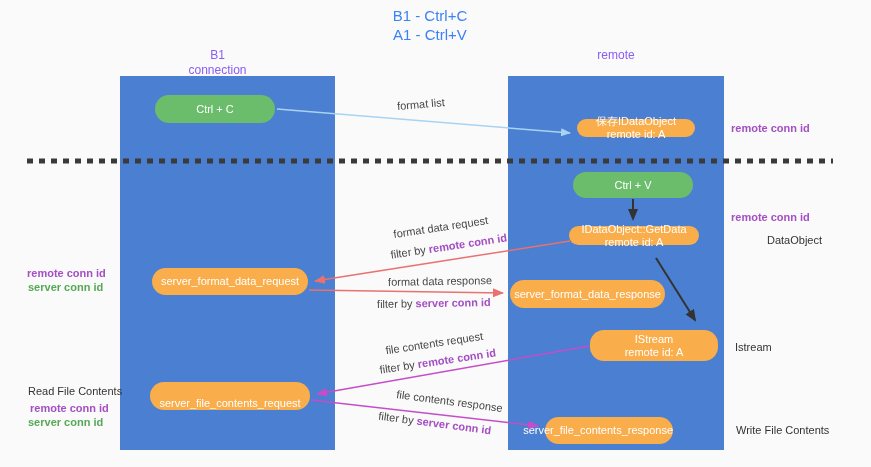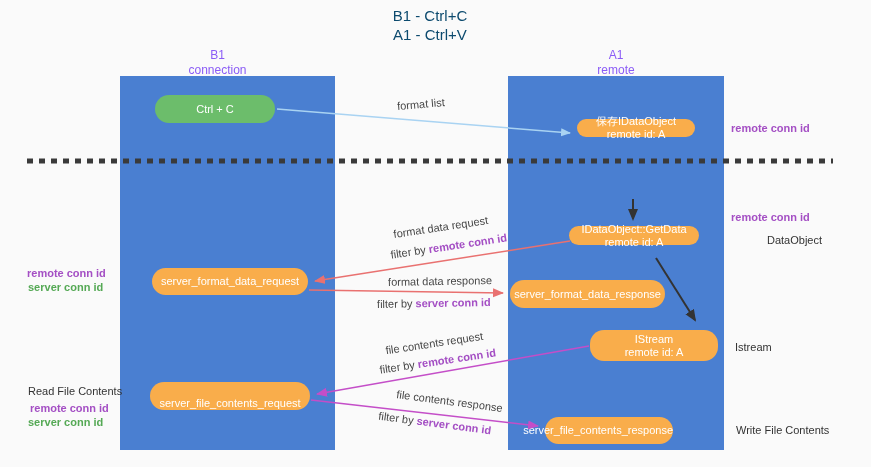--- a/index.html
+++ b/index.html
@@ -1,20 +1,20 @@
 <!DOCTYPE html>
 <html><head>
 <meta charset="utf-8">
 <style>
   html,body { margin:0; padding:0; }
   body { font-family:"Liberation Sans", sans-serif; background:#fafafa; }
   #canvas { position:relative; width:871px; height:467px; background:#fafafa; overflow:hidden; }
 
   .title { position:absolute; left:330px; top:6px; width:200px; text-align:center;
-           font-size:15px; color:#0c4a6e; line-height:19px; }
+           font-size:15px; color:#3b82f6; line-height:19px; }
 
   .col-header { position:absolute; text-align:center; font-size:12px; color:#8b5cf6; line-height:15px; }
 
   .column { position:absolute; top:76px; height:374px; }
 
   .dbox { position:absolute; display:flex; flex-direction:column; align-items:center;
           justify-content:center; text-align:center; color:#fff; font-size:11px; line-height:13px;border-radius:14px; }
 
   svg.overlay { position:absolute; left:0; top:0; z-index:5; pointer-events:none; }
 
@@ -31,36 +31,38 @@
   <div class="title">
     <div>B1 - Ctrl+C</div>
     <div>A1 - Ctrl+V</div>
   </div>
 
   <div class="col-header" style="left:120px; top:48px; width:195px;">
     <div>B1</div>
     <div>connection</div>
   </div>
   <div class="col-header" style="left:508px; top:48px; width:216px;">
-    <div>A1</div>
     <div>remote</div>
   </div>
 
   <div class="column" style="left:120px; width:215px; background:#4a7fd1;"></div>
   <div class="column" style="left:508px; width:216px; background:#4a7fd1;"></div>
 
   <div class="dbox" style="left:155px; top:95px; width:120px; height:28px; background:#6cbd6b; z-index:4;">
     <div>Ctrl + C</div>
   </div>
 
   <div class="dbox" style="left:577px; top:119px; width:118px; height:18px; background:#f9ad4b; z-index:4;">
     <div>保存IDataObject</div>
     <div>remote id: A</div>
   </div>
 
+  <div class="dbox" style="left:573px; top:172px; width:120px; height:26px; background:#6cbd6b; z-index:4;">
+    <div>Ctrl + V</div>
+  </div>
 
   <div class="dbox" style="left:569px; top:226px; width:130px; height:19px; background:#f9ad4b; z-index:4;">
     <div>IDataObject::GetData</div>
     <div>remote id: A</div>
   </div>
 
   <div class="dbox" style="left:152px; top:268px; width:156px; height:27px; background:#f9ad4b; z-index:4;">
     <div>server_format_data_request</div>
   </div>
 

